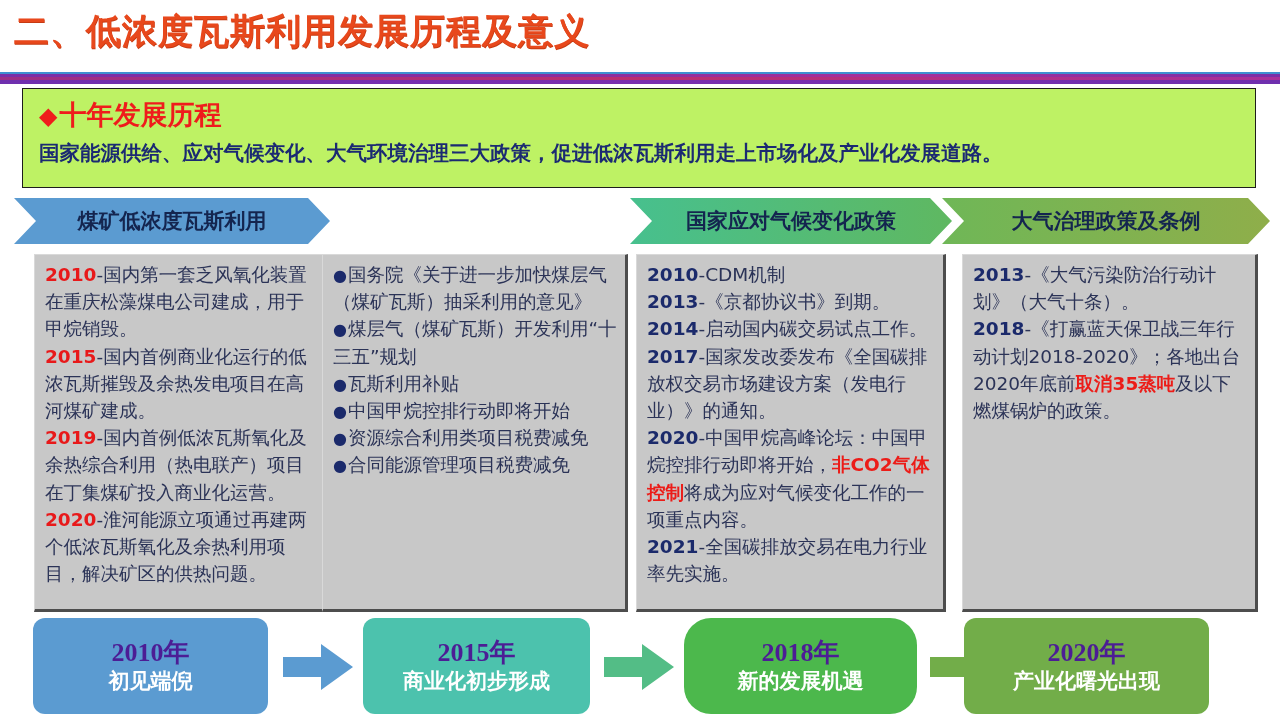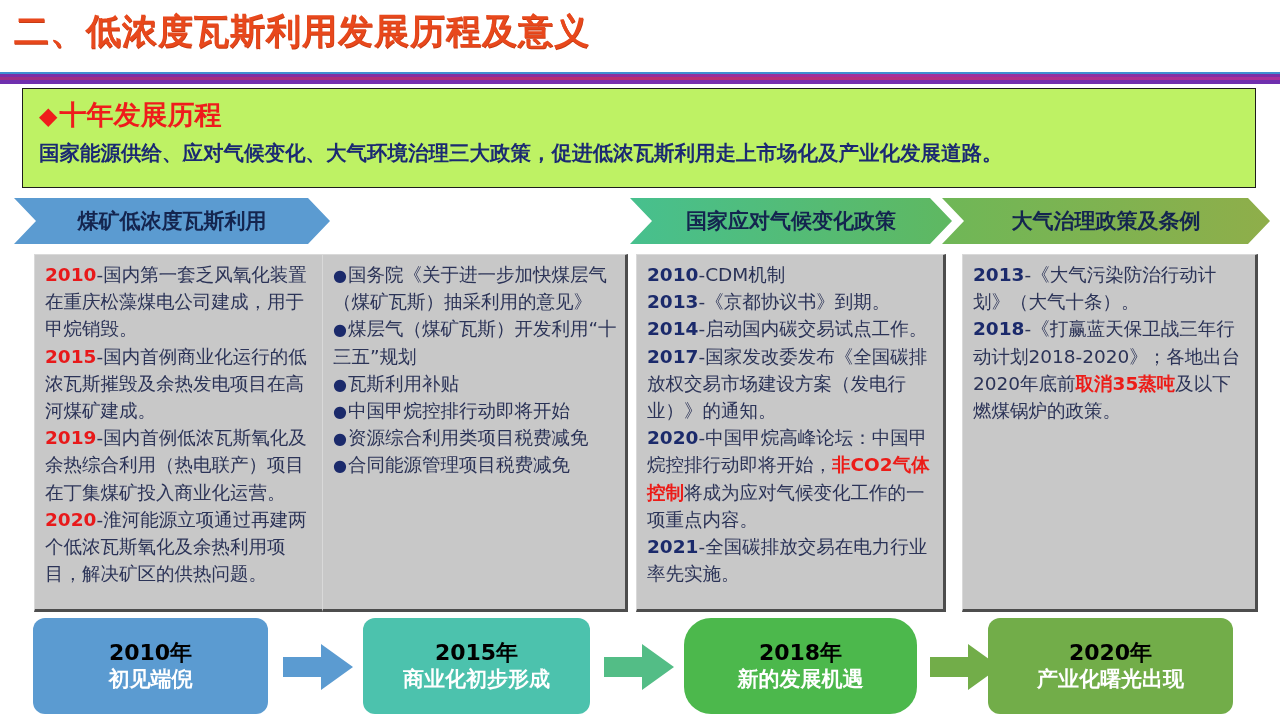--- a/index.html
+++ b/index.html
@@ -105,26 +105,26 @@
   .bullet{color:#1b2a6b;font-size:16px;margin-right:1px;}
   .para{margin:0;}
 
   
   .stages{position:absolute;left:0;top:618px;width:1280px;height:102px;}
   .stage{
     position:absolute;top:0;height:96px;border-radius:12px;
     display:flex;flex-direction:column;align-items:center;justify-content:center;
     gap:2px;
   }
-  .stage .yr{color:#000000;font-size:22px;font-weight:bold;line-height:1.1;}
+  .stage .yr{color:#4c1d95;font-size:26px;font-weight:bold;line-height:1.1;font-family:Liberation Serif, serif;}
   .stage .lbl{color:#ffffff;font-size:21px;font-weight:bold;line-height:1.15;}
   .st0{left:33px; width:235px;background:#5b9bd1;}
   .st1{left:363px;width:227px;background:#4cc2ad;}
   .st2{left:684px;width:233px;background:#4cb84c;border-radius:27px;}
-  .st3{left:988px;width:245px;background:#72ad49;}
+  .st3{left:964px;width:245px;background:#72ad49;}
 
   .arrow{position:absolute;top:26px;width:70px;height:46px;}
   .a0{left:283px;}
   .a1{left:604px;}
   .a2{left:930px;}
 </style>
 </head>
 <body>
 
 <div class="header">

